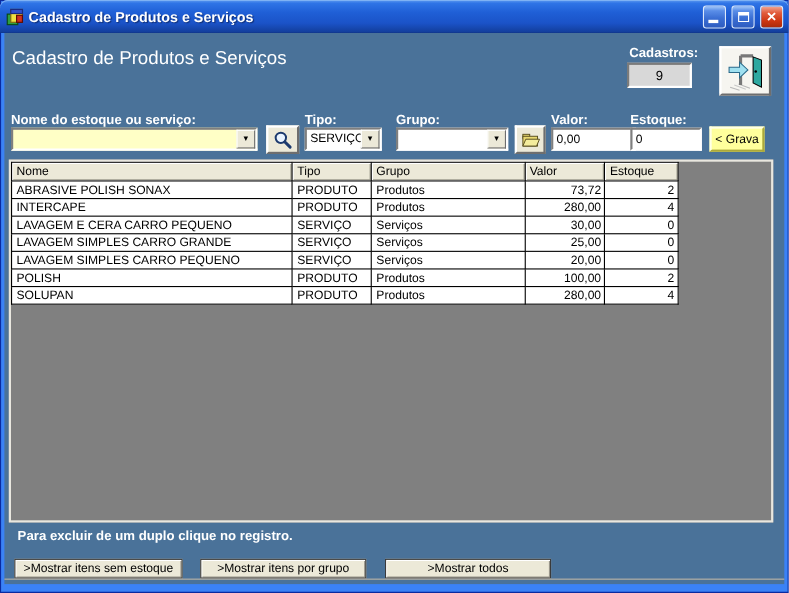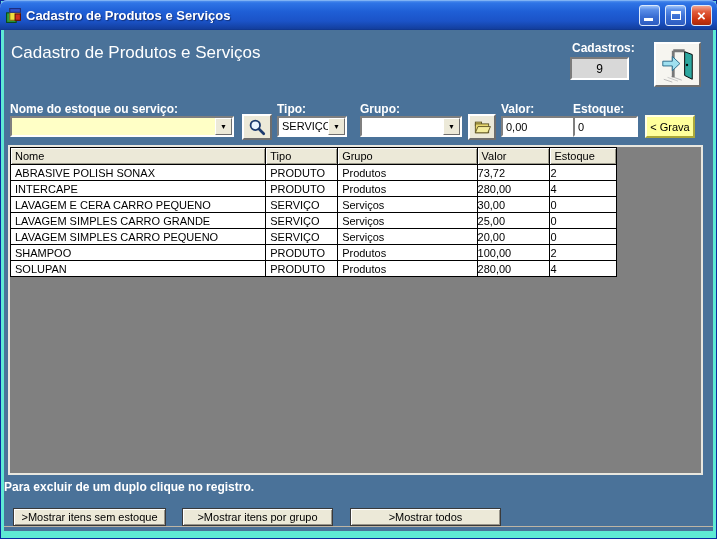--- a/index.html
+++ b/index.html
@@ -1,20 +1,20 @@
 <!DOCTYPE html>
 <html><head>
 <meta charset="utf-8">
 <style>
   * { margin:0; padding:0; box-sizing:border-box; }
   body { background:#fff; font-family:"Liberation Sans", sans-serif; }
 
   .window{
     position:relative; width:717px; height:539px;
-    background:#5eead4;
+    background:#3b82f6;
     box-shadow: inset 0 0 0 1px #0A2AA0;
     overflow:hidden;
   }
 
   
   .titlebar{
     position:absolute; top:0; left:0; width:717px; height:30px;
     border-radius:7px 7px 0 0;
     background:linear-gradient(180deg,#5E9BF0 0%,#2F74E6 10%,#1F5FD6 38%,#1B53C8 70%,#133F9E 96%,#0F3488 100%);
     box-shadow: inset 0 1px 0 #7FB2F4;
@@ -99,25 +99,25 @@
     background:#ECE9D8; font-size:11px; font-weight:normal; text-align:left;
     height:17px; padding:0 0 0 4px; border:1px solid #000;
     box-shadow: inset 1px 1px 0 #FFFFFF, inset -1px -1px 0 #9C9A8C;
     white-space:nowrap; overflow:hidden;
   }
   table.grid td{
     font-size:11px; height:16px; padding:0 0 0 4px;
     border:1px solid #000; background:#fff; white-space:nowrap; overflow:hidden;
     cursor:default;
   }
-  table.grid td.num{ padding:0 3px 0 0; }
+  table.grid td.num{ text-align:right; padding:0 3px 0 0; }
   .c0{ width:238px; } .c1{ width:67px; } .c2{ width:130px; } .c3{ width:68px; } .c4{ width:62px; }
 
   
-  .hint{ position:absolute; left:0; top:450px; color:#fff; font-weight:bold; font-size:12px; }
+  .hint{ position:absolute; left:12px; top:450px; color:#fff; font-weight:bold; font-size:12px; }
   .footer-btn{
     position:absolute; top:478px; height:18px;
     background:#ECE9D8; border:1px solid #3A3A3A;
     box-shadow: inset 1px 1px 0 #FFFFFF, inset -1px -1px 0 #98958A;
     font-size:11px; color:#000; display:flex; align-items:center; justify-content:center;
     font-family:"Liberation Sans", sans-serif; cursor:pointer; white-space:nowrap;
   }
   .fb1{ left:9px;  width:153px; }
   .fb2{ left:178px; width:151px; }
   .fb3{ left:346px; width:151px; }
@@ -255,21 +255,21 @@
               <td class="c4 num">0</td>
             </tr>
             <tr>
               <td class="c0">LAVAGEM SIMPLES CARRO PEQUENO</td>
               <td class="c1">SERVIÇO</td>
               <td class="c2">Serviços</td>
               <td class="c3 num">20,00</td>
               <td class="c4 num">0</td>
             </tr>
             <tr>
-              <td class="c0">SHAMPOO</td>
+              <td class="c0">POLISH</td>
               <td class="c1">PRODUTO</td>
               <td class="c2">Produtos</td>
               <td class="c3 num">100,00</td>
               <td class="c4 num">2</td>
             </tr>
             <tr>
               <td class="c0">SOLUPAN</td>
               <td class="c1">PRODUTO</td>
               <td class="c2">Produtos</td>
               <td class="c3 num">280,00</td>

